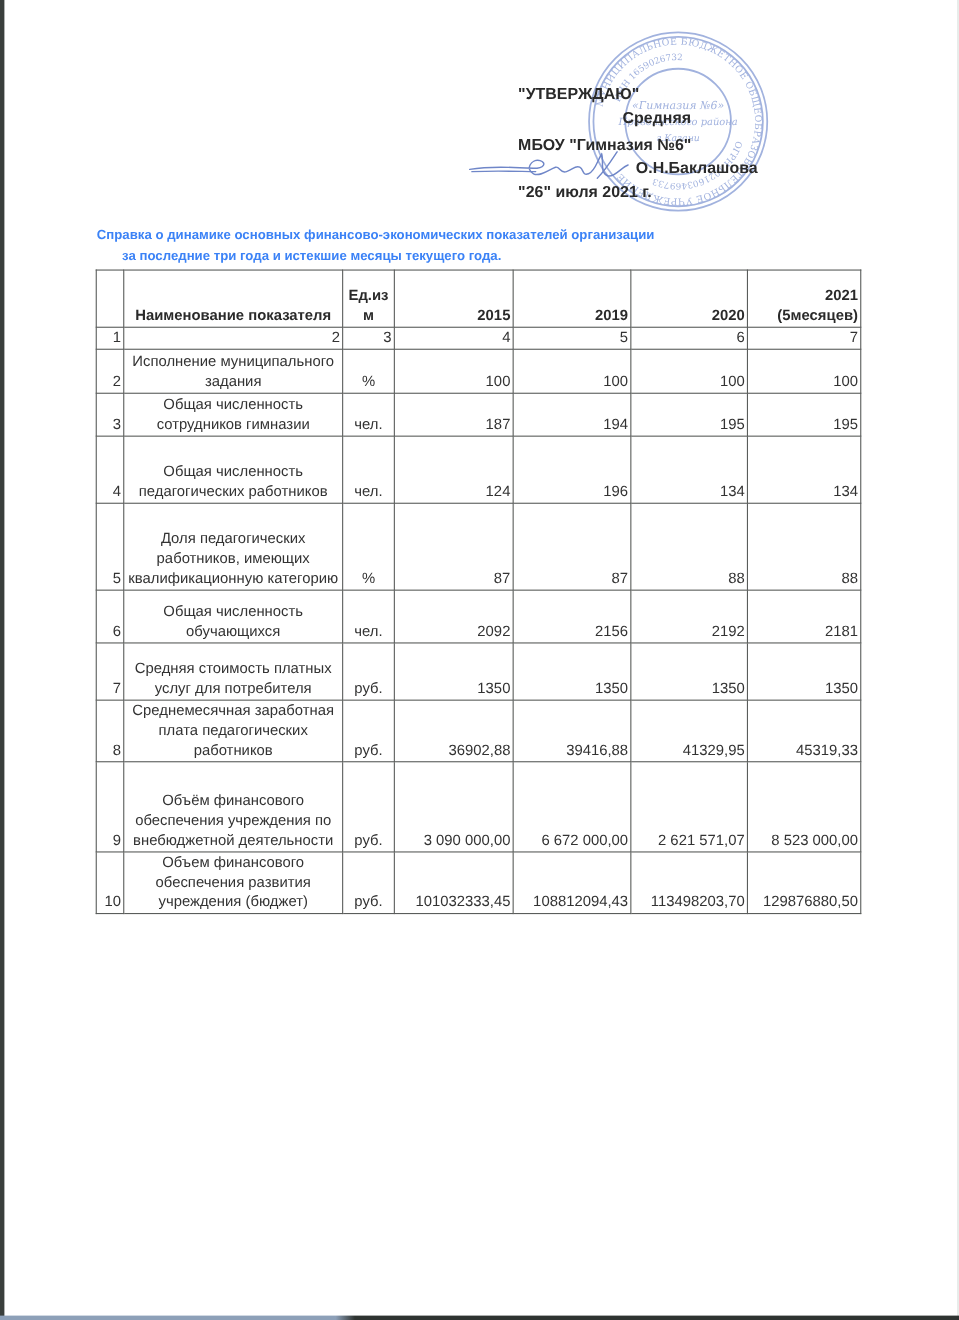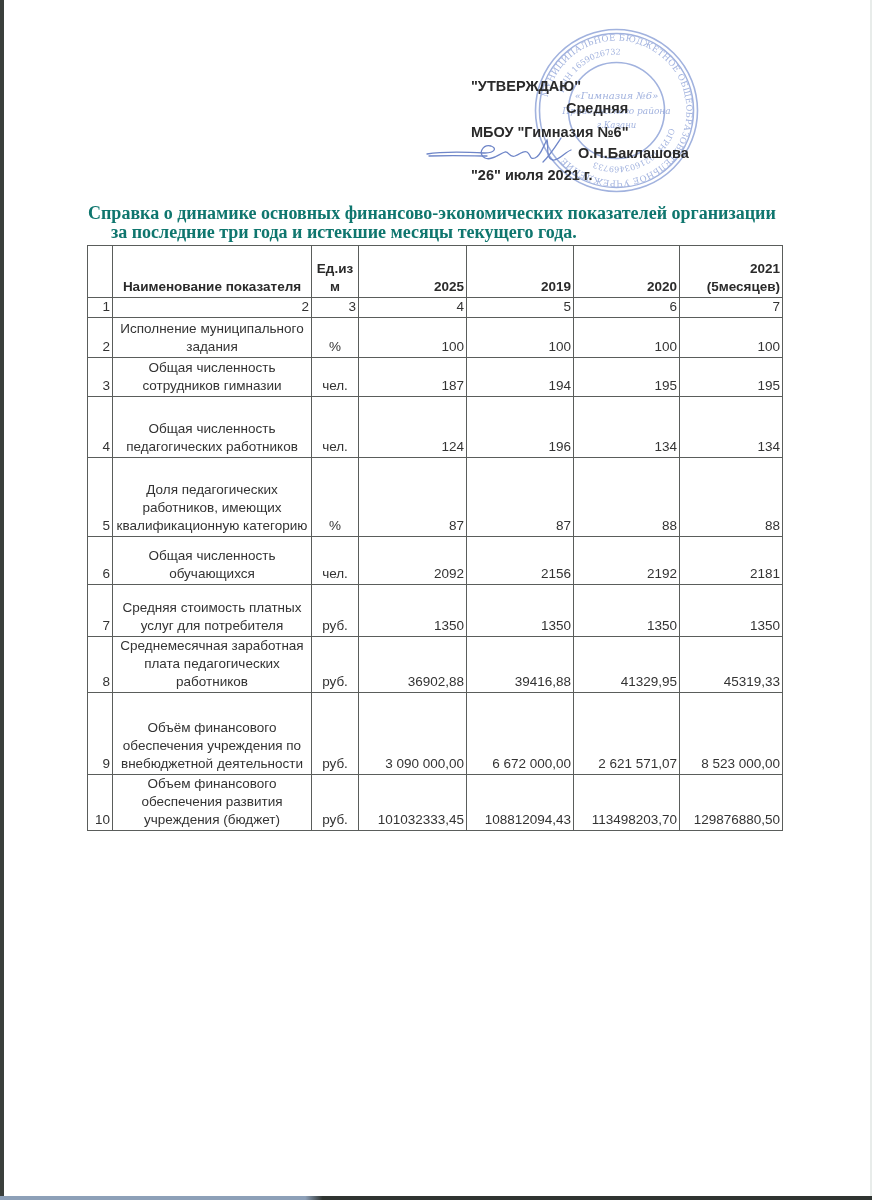--- a/index.html
+++ b/index.html
@@ -13,21 +13,21 @@
   .scan-bottom { position: absolute; left: 0; bottom: 0; width: 872px; height: 4px;
     background: linear-gradient(to right, #8da0b8 0%, #8da0b8 35%, #2f3431 37%, #2f3431 100%); }
   .scan-right { position: absolute; right: 0; top: 0; width: 2px; height: 1200px; background: #e8ecea; }
 
   
   .approval { position: absolute; left: 471px; top: 76px; width: 240px; font-weight: bold; font-size: 14.5px; line-height: 20px; color: #2a2a2a; }
   .approval .line { position: absolute; white-space: nowrap; }
   .stamp { position: absolute; left: 533px; top: 27px; width: 167px; height: 167px; }
   .signature { position: absolute; left: 425px; top: 134px; width: 160px; height: 34px; }
 
-  .title { position: absolute; left: 88px; top: 204px; font-size: 18px; font-weight: bold; color: #0f766e; line-height: 19px; white-space: nowrap; font-family: Liberation Serif, serif; }
+  .title { position: absolute; left: 88px; top: 204px; font-size: 12px; font-weight: bold; color: #3b82f6; line-height: 19px; white-space: nowrap; }
   .title .l2 { padding-left: 23px; }
 
   table.grid {
     position: absolute; left: 87px; top: 245px;
     border-collapse: collapse; table-layout: fixed;
     font-size: 13.5px; color: #333;
   }
   table.grid td {
     border: 1px solid #5a5d5b; padding: 0 2px 1px 2px;
     vertical-align: bottom; line-height: 18px; overflow: hidden;
@@ -95,21 +95,21 @@
       <col style="width:108px">
       <col style="width:107px">
       <col style="width:106px">
       <col style="width:103px">
   </colgroup>
   <tbody>
       <tr class="head" style="height:52px">
     <td class="num"></td>
     <td class="name">Наименование показателя</td>
     <td class="unit" style="word-break:break-all;">Ед.изм</td>
-    <td class="val">2025</td>
+    <td class="val">2015</td>
     <td class="val">2019</td>
     <td class="val">2020</td>
     <td class="h2021" style="white-space:normal;">2021 (5месяцев)</td>
   </tr>
   <tr style="height:16px">
     <td class="num">1</td>
     <td class="val">2</td>
     <td class="val">3</td>
     <td class="val">4</td>
     <td class="val">5</td>

